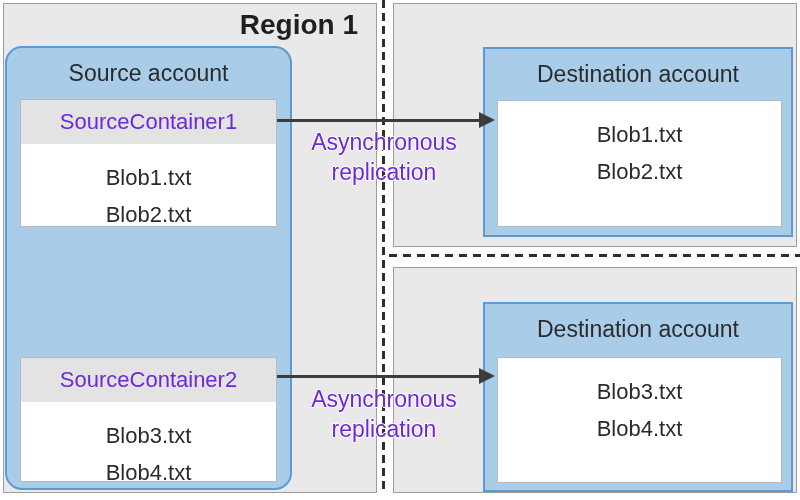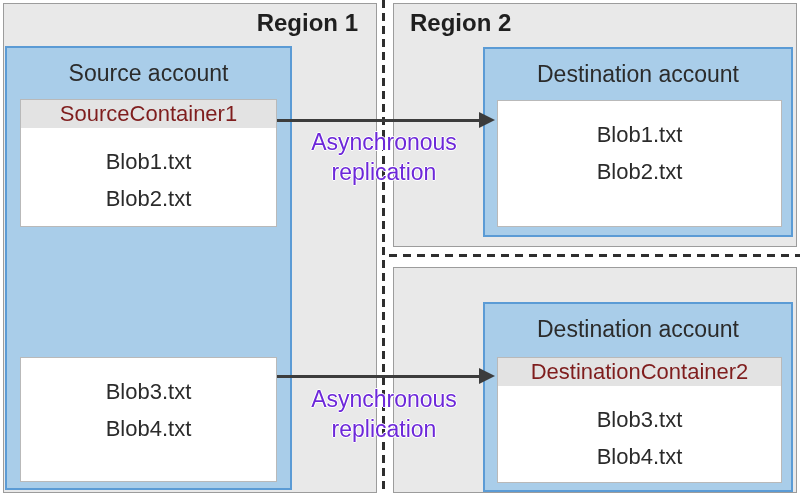--- a/index.html
+++ b/index.html
@@ -7,43 +7,43 @@
     position:relative;width:800px;height:500px;background:#ffffff;overflow:hidden;
     font-family:"Liberation Sans","DejaVu Sans",sans-serif;color:#2b2b2b;
   }
   .region{
     position:absolute;background:#e9e9e9;border:1px solid #9c9c9c;box-sizing:border-box;
   }
   .region1{left:3px;top:3px;width:374px;height:490px;}
   .region2{left:393px;top:3px;width:404px;height:244px;}
   .region3{left:393px;top:267px;width:404px;height:226px;}
   .region-label{
-    position:absolute;top:5px;font-size:24px;font-weight:bold;color:#1f1f1f;white-space:nowrap;
+    position:absolute;top:5px;font-size:28px;font-weight:bold;color:#1f1f1f;white-space:nowrap;
   }
   .region-label.rl-right{right:18px;}
   .region-label.rl-left{left:16px;}
   .account{
     position:absolute;background:#a9cde9;border:2px solid #5b9bd5;box-sizing:border-box;
   }
-  .account-src{left:1px;top:42px;width:287px;height:444px;}
+  .account-src{left:1px;top:42px;width:287px;height:444px;border-radius:17px;}
   .account-dst2{left:89px;top:43px;width:310px;height:190px;}
   .account-dst3{left:89px;top:34px;width:310px;height:190px;}
   .account-title{
     text-align:center;padding-top:12px;font-size:23px;color:#2b2b2b;
   }
   .container-box{
     position:absolute;background:#ffffff;border:1px solid #b9b9b9;box-sizing:border-box;
   }
   .cont-src1{left:13px;top:51px;width:257px;height:128px;}
   .cont-src2{left:13px;top:309px;width:257px;height:125px;}
   .cont-dst1{left:12px;top:51px;width:285px;height:127px;}
   .cont-dst2{left:12px;top:53px;width:285px;height:126px;}
   .container-header{
-    height:28px;background:#e3e3e3;display:flex;align-items:center;justify-content:center;
-    font-size:22px;color:#7f1d1d;
+    height:44px;background:#e3e3e3;display:flex;align-items:center;justify-content:center;
+    font-size:22px;color:#6d28d9;
   }
   .container-body{padding-top:15px;}
   .blob{
     text-align:center;font-size:22px;line-height:37px;color:#2b2b2b;white-space:nowrap;
   }
   .vdash{
     position:absolute;left:382px;top:0;width:3px;height:492px;z-index:1;
     background:repeating-linear-gradient(to bottom,#2e2e2e 0 8px,transparent 8px 13px);
   }
   .hdash{
@@ -82,46 +82,45 @@
 
       <div class="container-box cont-src1">
         <div class="container-header">SourceContainer1</div>
         <div class="container-body">
           <div class="blob">Blob1.txt</div>
           <div class="blob">Blob2.txt</div>
         </div>
       </div>
 
       <div class="container-box cont-src2">
+        <div class="container-header">SourceContainer2</div>
         <div class="container-body">
           <div class="blob">Blob3.txt</div>
           <div class="blob">Blob4.txt</div>
         </div>
       </div>
     </div>
   </div>
 
   <div class="region region2">
-    <div class="region-label rl-left">Region 2</div>
     <div class="account account-dst2">
       <div class="account-title">Destination account</div>
       <div class="container-box cont-dst1">
         <div class="container-body">
           <div class="blob">Blob1.txt</div>
           <div class="blob">Blob2.txt</div>
         </div>
       </div>
     </div>
   </div>
 
   <div class="region region3">
     <div class="account account-dst3">
       <div class="account-title">Destination account</div>
       <div class="container-box cont-dst2">
-        <div class="container-header">DestinationContainer2</div>
         <div class="container-body">
           <div class="blob">Blob3.txt</div>
           <div class="blob">Blob4.txt</div>
         </div>
       </div>
     </div>
   </div>
 
   <div class="vdash"></div>
   <div class="hdash"></div>

